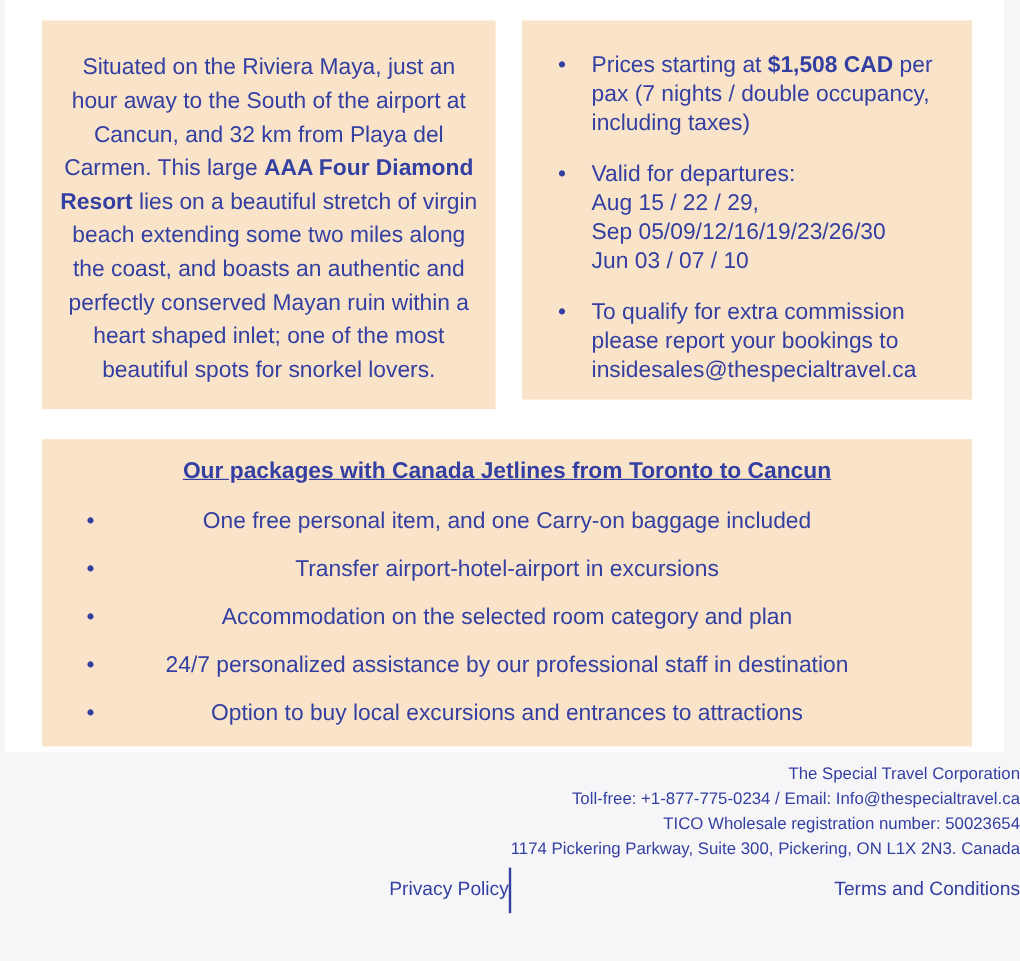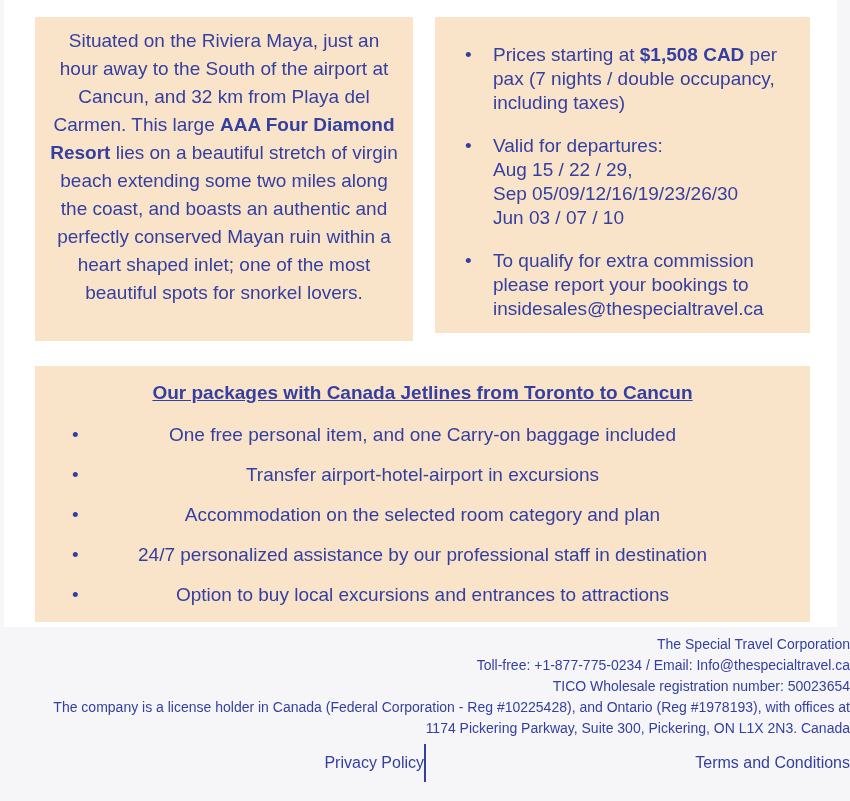--- a/index.html
+++ b/index.html
@@ -10,21 +10,21 @@
     font-family:"Liberation Sans", sans-serif;
     color:var(--text-color,#333fa1);
   }
   .email-body {
     position:absolute; left:4px; top:0; width:833px; height:627px;
     background:var(--body-bg,#ffffff);
   }
   .panel { position:absolute; background:var(--panel-bg,#fae4c9); box-sizing:border-box; }
 
   
-  .intro-panel { left:31px; top:17px; width:378px; height:324px; padding:10px 15px 0; }
+  .intro-panel { left:31px; top:17px; width:378px; height:324px; padding:26px 15px 0; }
   .intro-text { font-size:19px; line-height:28px; text-align:center; }
   .b { font-weight:bold; }
 
   
   .pricing-panel { left:431px; top:17px; width:375px; height:316px; }
   .pricing-list { margin:0; padding:26px 8px 0 0; list-style:none; }
   .pricing-item { position:relative; padding-left:58px; font-size:19px; line-height:24px; margin-bottom:19px; }
   .dot { position:absolute; left:30px; top:0; }
   .pricing-item .dot { left:30px; }
 
@@ -92,21 +92,20 @@
         </li>
       </ul>
     </div>
 
   </div>
 
   <div class="footer">
     <div class="footer-line">The Special Travel Corporation</div>
     <div class="footer-line">Toll-free: +1-877-775-0234 / Email: Info@thespecialtravel.ca</div>
     <div class="footer-line">TICO Wholesale registration number: 50023654</div>
-    <div class="footer-line">The company is a license holder in Canada (Federal Corporation - Reg #10225428), and Ontario (Reg #1978193), with offices at</div>
     <div class="footer-line">1174 Pickering Parkway, Suite 300, Pickering, ON L1X 2N3. Canada</div>
     <div class="links-row">
       <div class="link-cell">
         <a class="footer-link">Privacy Policy</a>
       </div>
       <div class="links-divider"></div>
       <div class="link-cell">
         <a class="footer-link">Terms and Conditions</a>
       </div>
     </div>

